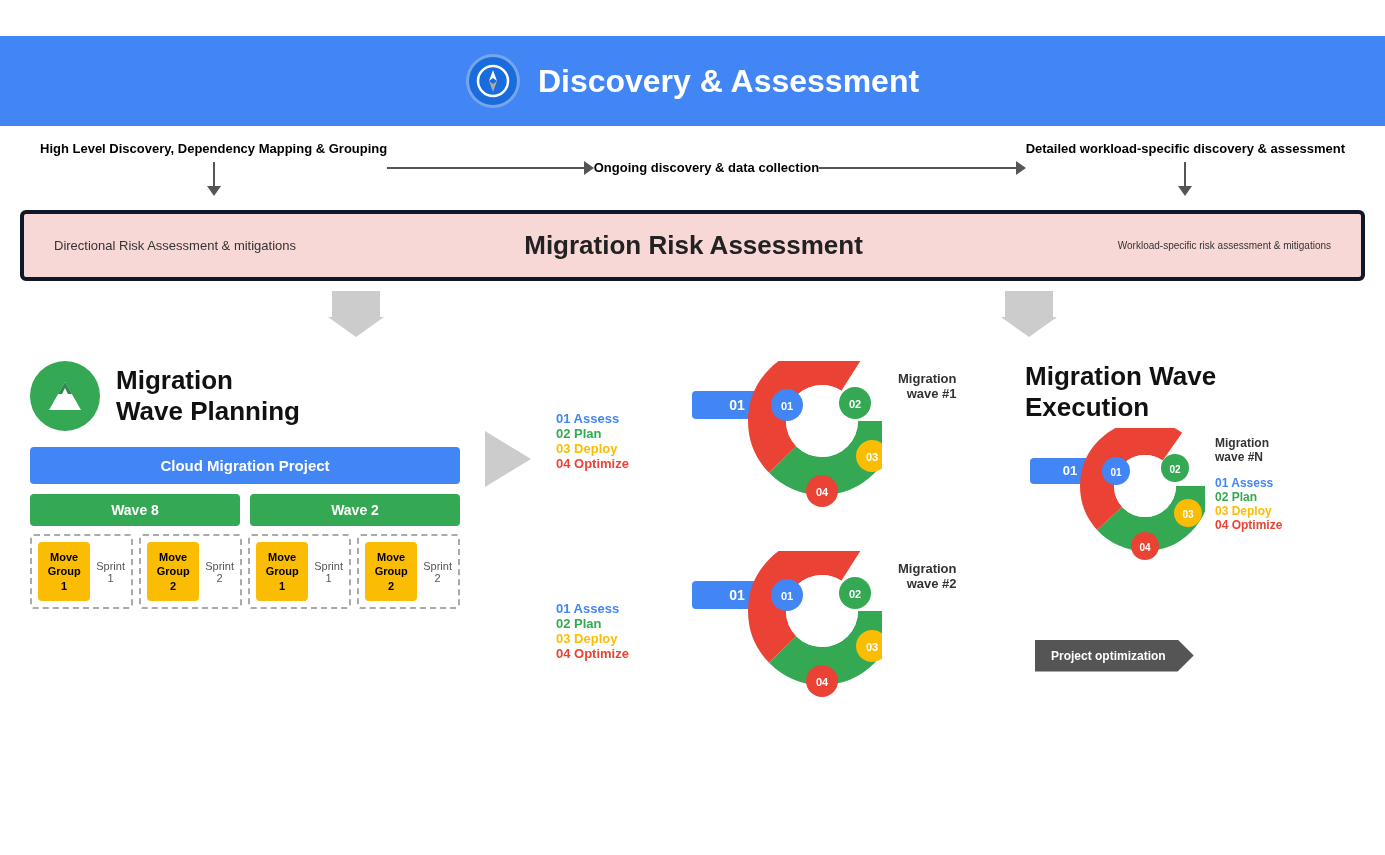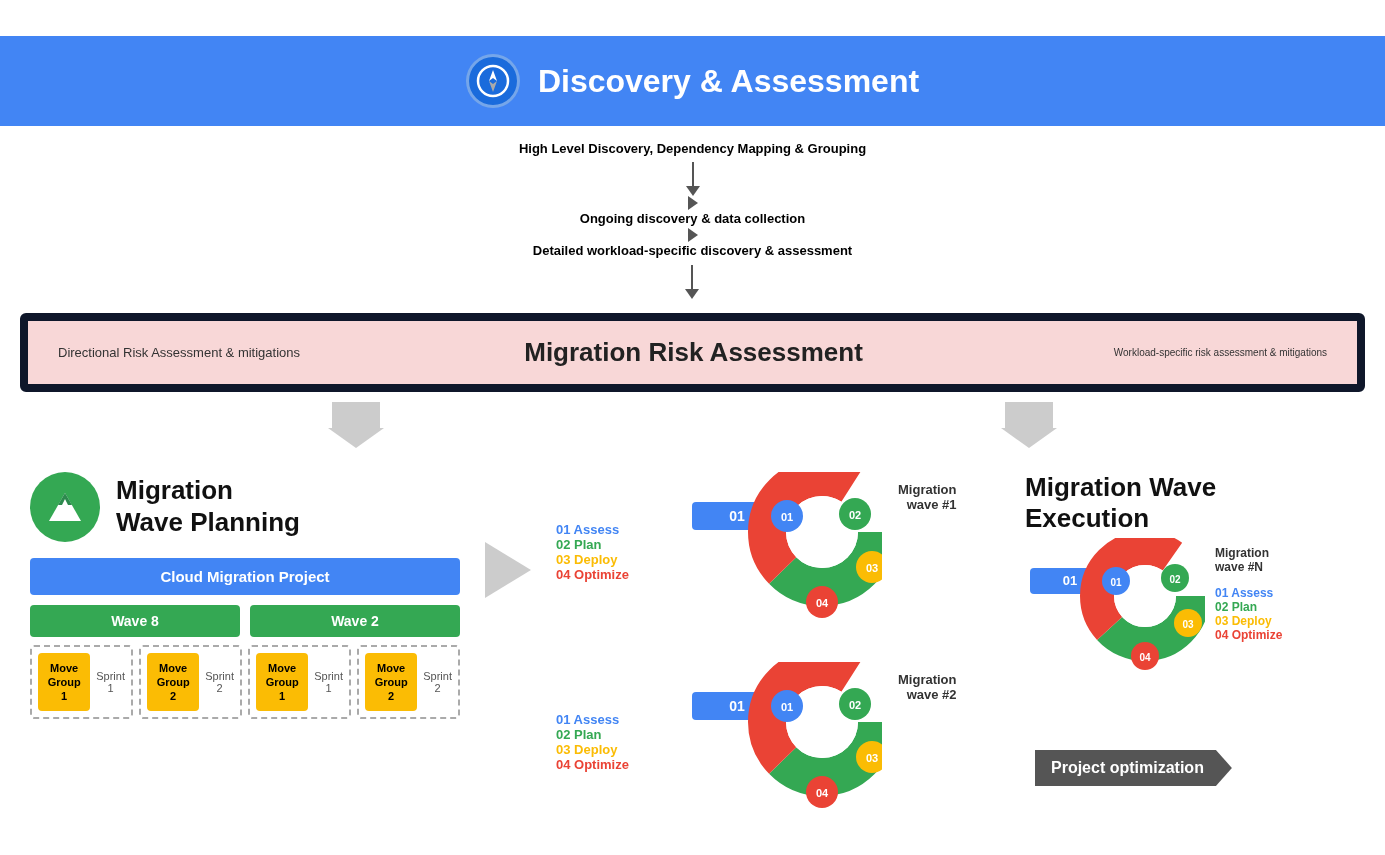--- a/index.html
+++ b/index.html
@@ -31,21 +31,21 @@
     .header-title {
       color: #fff;
       font-size: 32px;
       font-weight: 700;
     }
 
     
     .risk-banner {
       margin: 6px 20px;
       background: #f8d7d7;
-      border: 8px solid #0f172a;
+      border: 4px solid #0f172a;
       border-radius: 6px;
       display: flex;
       align-items: center;
       padding: 16px 30px;
       gap: 20px;
     }
     .risk-left {
       font-size: 13px;
       color: #333;
       min-width: 200px;
@@ -199,21 +199,20 @@
     .arrows-section {
       display: flex;
       justify-content: space-around;
       padding: 4px 20px;
     }
 
     .disc-flow-container {
       display: flex;
       align-items: center;
       padding: 14px 40px 8px;
-      flex-direction: column;
     }
     .disc-box {
       text-align: center;
       font-size: 13px;
       font-weight: 600;
       line-height: 1.4;
       min-width: 160px;
     }
     .horiz-arrow {
       flex: 1;
@@ -483,17 +482,17 @@
           Migration<br>wave #N
         </div>
         <div style="font-size:12px;font-weight:600;color:#4285F4;">01 Assess</div>
         <div style="font-size:12px;font-weight:600;color:#34A853;">02 Plan</div>
         <div style="font-size:12px;font-weight:600;color:#FBBC04;">03 Deploy</div>
         <div style="font-size:12px;font-weight:600;color:#EA4335;">04 Optimize</div>
       </div>
     </div>
 
     <div style="display:flex;align-items:center;margin-top:8px;margin-left:10px;">
-      <div style="background:#555;color:#fff;padding:9px 28px 9px 16px;font-size:16px;font-weight:700;clip-path:polygon(0 0, calc(100% - 16px) 0, 100% 50%, calc(100% - 16px) 100%, 0 100%);">Project optimization</div>
+      <div style="background:#555;color:#fff;padding:9px 28px 9px 16px;font-size:12px;font-weight:700;clip-path:polygon(0 0, calc(100% - 16px) 0, 100% 50%, calc(100% - 16px) 100%, 0 100%);">Project optimization</div>
     </div>
   </div>
 
 </div>
 
 </body></html>

